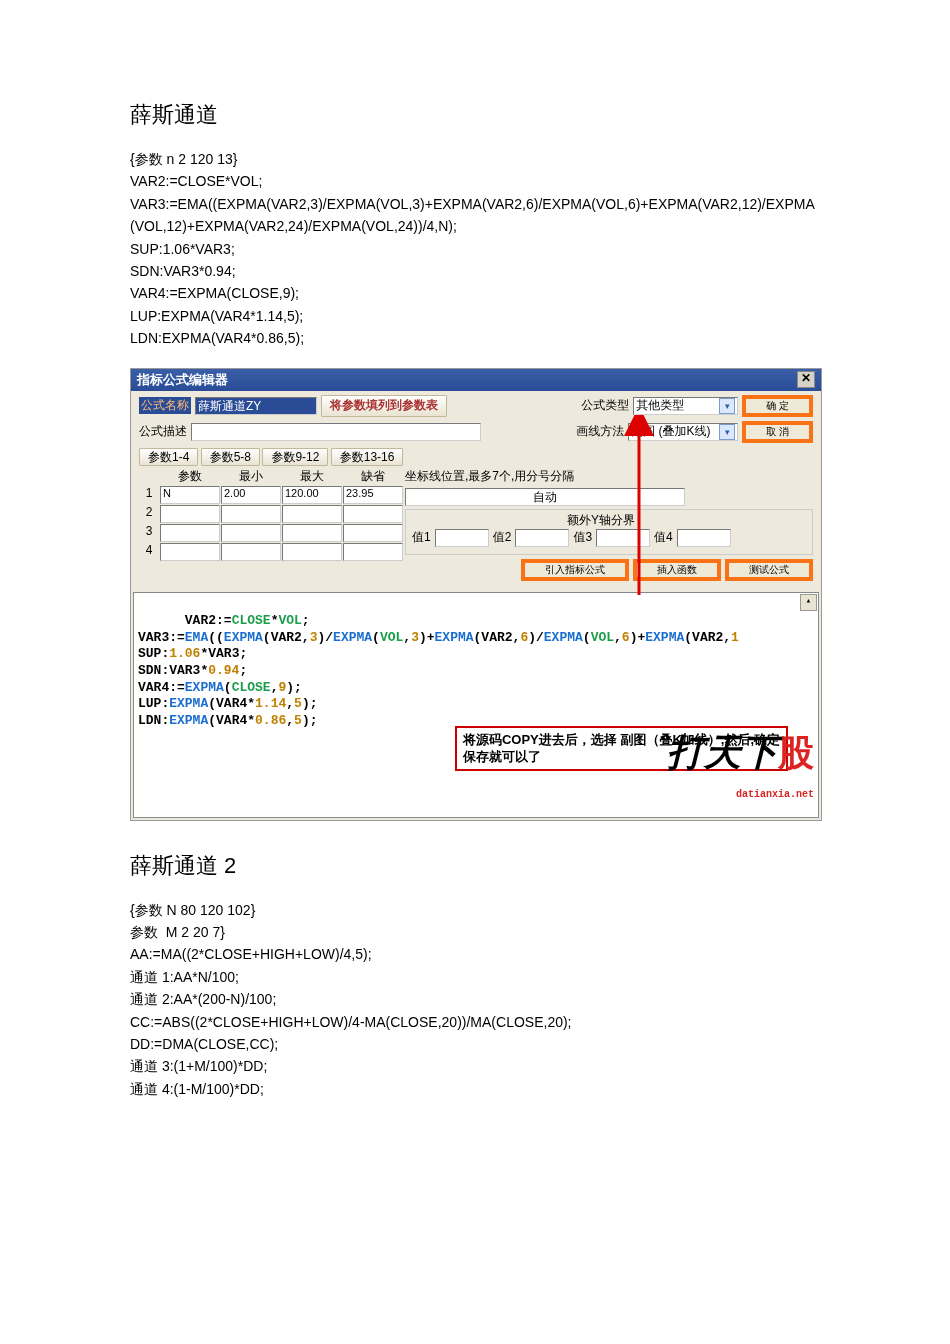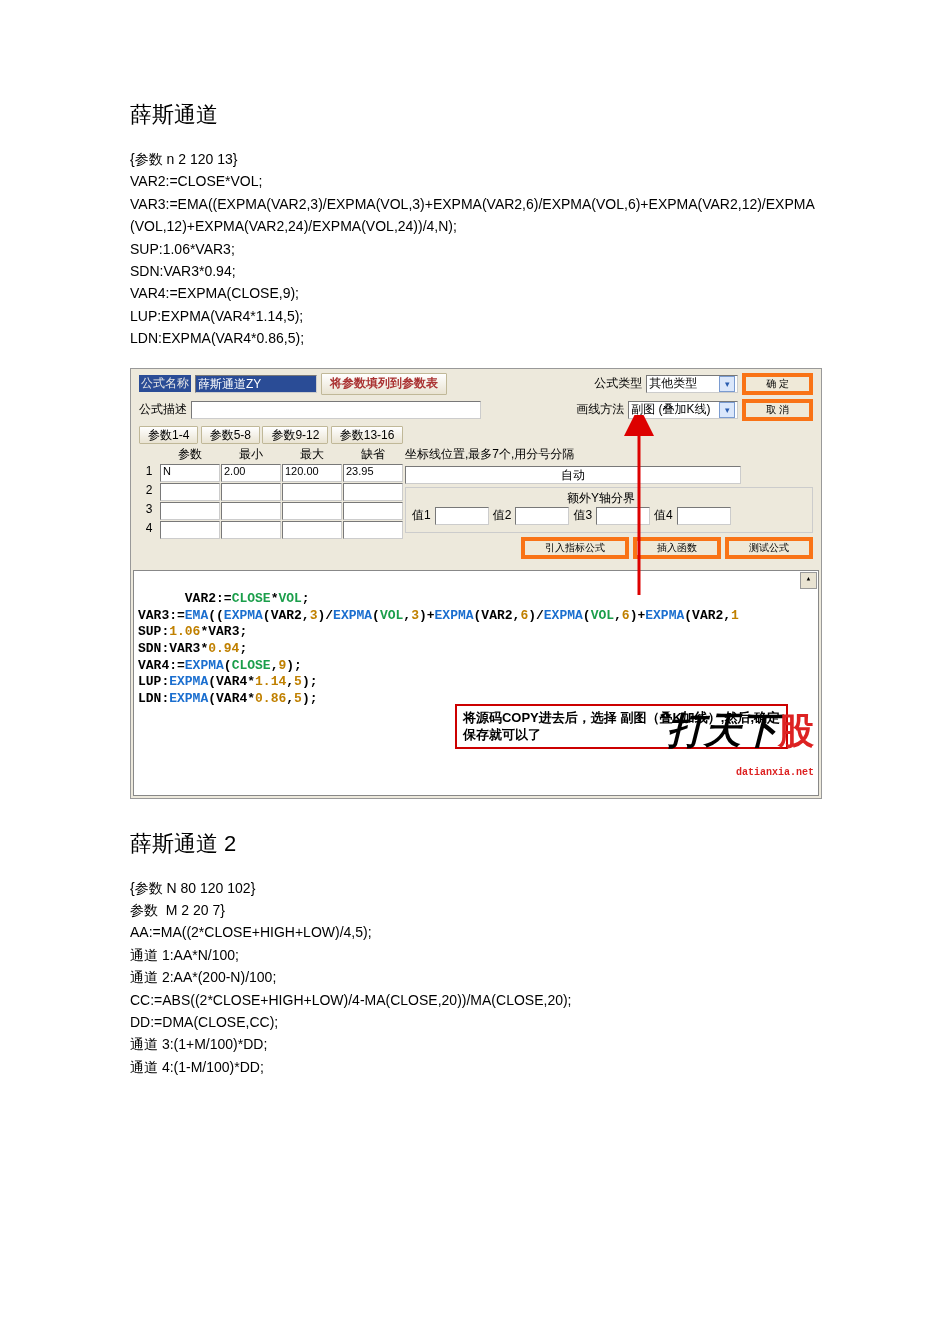--- a/index.html
+++ b/index.html
@@ -184,32 +184,36 @@
   <div class="plain-code">{参数 n 2 120 13}
 VAR2:=CLOSE*VOL;
 VAR3:=EMA((EXPMA(VAR2,3)/EXPMA(VOL,3)+EXPMA(VAR2,6)/EXPMA(VOL,6)+EXPMA(VAR2,12)/EXPMA(VOL,12)+EXPMA(VAR2,24)/EXPMA(VOL,24))/4,N);
 SUP:1.06*VAR3;
 SDN:VAR3*0.94;
 VAR4:=EXPMA(CLOSE,9);
 LUP:EXPMA(VAR4*1.14,5);
 LDN:EXPMA(VAR4*0.86,5);</div>
 
   <div class="editor">
+    <div class="titlebar">
+      <span>指标公式编辑器</span>
+      <span class="close-x">✕</span>
+    </div>
 
     <div class="topgrid">
 
       <div class="row">
-        <span class="lbl" style="color:#e5e5e5;background:#2a4c96;padding:0 2px">公式名称</span>
+        <span class="lbl" style="color:#fdba74;background:#2a4c96;padding:0 2px">公式名称</span>
         <span class="inp" style="width:122px;background:#2a4c96;color:#fff">薛斯通道ZY</span>
         <span class="btn pill active" style="font-weight:bold">将参数填列到参数表</span>
       </div>
 
       <div class="row" style="justify-content:flex-end">
         <span class="lbl">公式类型</span>
-        <span class="sel" style="width:92px">
+        <span class="sel" style="width:105px">
           <span>其他类型</span>
           <span class="arrow">▾</span>
         </span>
         <span class="btn">确  定</span>
       </div>
 
       <div class="row">
         <span class="lbl">公式描述</span>
         <span class="inp" style="width:290px"></span>
       </div>
@@ -262,21 +266,21 @@
         <div class="cell"></div>
         <div class="cell"></div>
         <div class="cell"></div>
       </div>
 
       <div class="rside">
         <div class="row">
           <span>坐标线位置,最多7个,用分号分隔</span>
         </div>
         <div class="row">
-          <span class="inp" style="width:336px">自动</span>
+          <span class="inp" style="width:280px">自动</span>
         </div>
         <div class="fgroup">
           <div class="legend">额外Y轴分界</div>
           <div class="row">
             <span>值1</span>
               <span class="inp2"></span>
             <span>值2</span>
               <span class="inp2"></span>
             <span>值3</span>
               <span class="inp2"></span>

